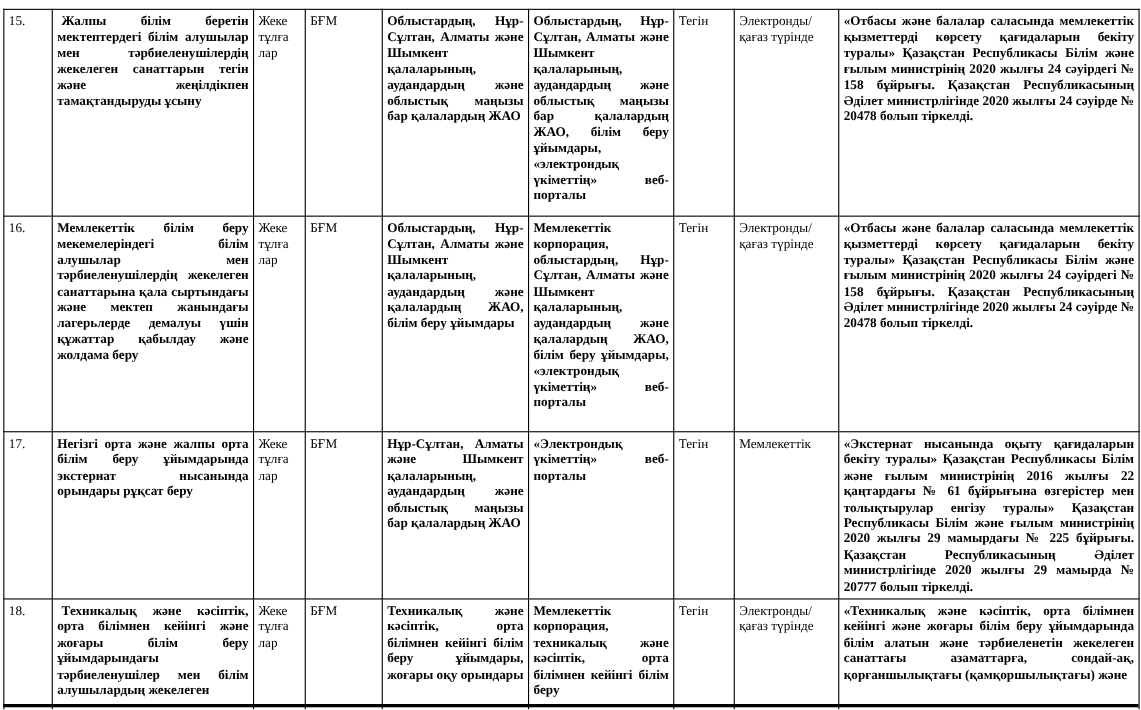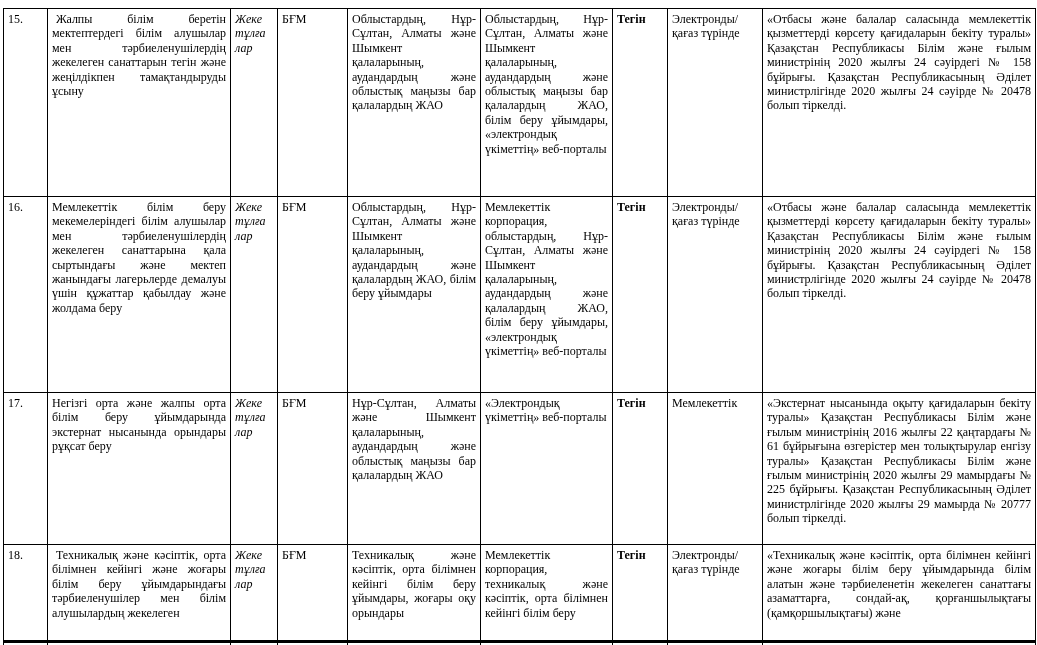--- a/index.html
+++ b/index.html
@@ -35,24 +35,24 @@
     line-height: 14.4px;
     color: #000000;
     overflow: hidden;
     word-wrap: break-word;
   }
   tr.r15 { height: 188px; }
   tr.r16 { height: 196px; margin-left: 45px; }
   tr.r17 { height: 152px; margin-left: 32px; }
   tr.r18 { height: 120px; }
   td.no { padding-left: 7px; text-align: left; }
-  td.just { text-align: justify; }
+  td.just { text-align: justify; font-weight: bold; }
   td.ind { text-indent: 4px; }
-  td.prelines { white-space: pre-line; padding-left: 3px; padding-right: 2px; font-style: italic; }
-  td.fee { padding-left: 5px; font-weight: bold; }
+  td.prelines { white-space: pre-line; padding-left: 3px; padding-right: 2px; }
+  td.fee { padding-left: 5px; }
   
   .bottom-line {
     position: absolute;
     left: 3px;
     top: 640px;
     width: 1032px;
     height: 3px;
     background: #000000;
   }
 </style>

